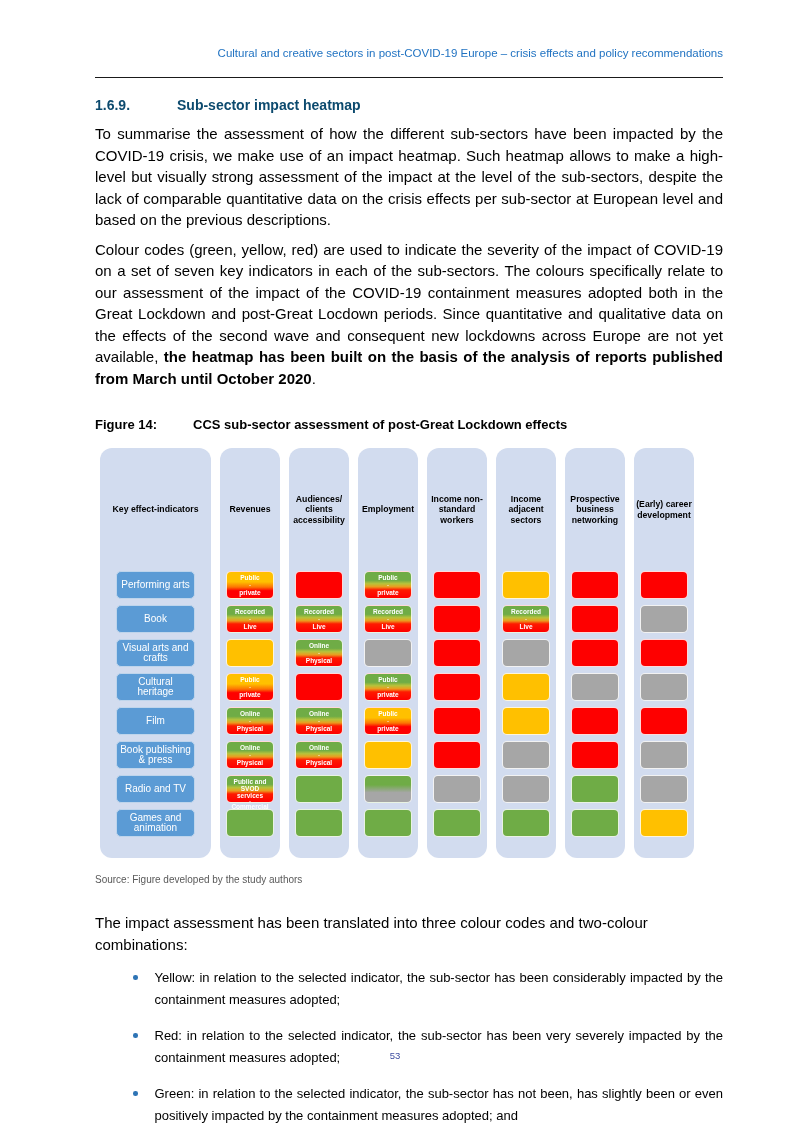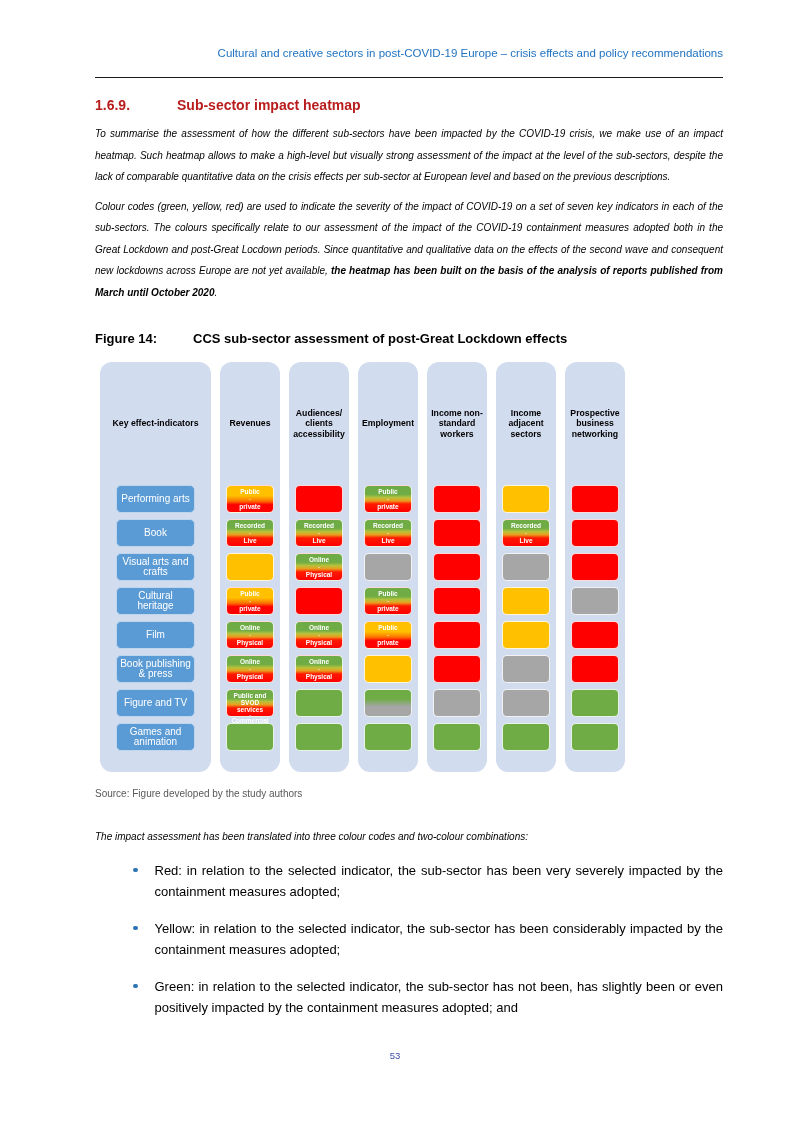--- a/index.html
+++ b/index.html
@@ -3,24 +3,24 @@
 <meta charset="utf-8">
 <style>
   html,body{margin:0;padding:0;}
   .page{position:relative;width:800px;height:1131px;background:#ffffff;overflow:hidden;
         font-family:"Liberation Sans",sans-serif;color:#000;}
   .content{position:absolute;left:95px;top:0;width:628px;}
 
   .running-header{margin-top:46px;text-align:right;color:#2173C2;font-size:11.5px;line-height:14px;}
   .header-rule{margin-top:17px;border-top:1.2px solid #1a1a1a;height:0;}
 
-  .section-heading{display:flex;margin:19px 0 0 0;font-size:14px;font-weight:bold;color:#b91c1c;line-height:17px;}
+  .section-heading{display:flex;margin:19px 0 0 0;font-size:14px;font-weight:bold;color:#0c4a6e;line-height:17px;}
   .sec-num{width:82px;flex:none;}
 
-  p.body-text{margin:9px 0 0 0;font-size:10px;line-height:21.5px;text-align:justify;font-style:italic;}
+  p.body-text{margin:9px 0 0 0;font-size:15px;line-height:21.5px;text-align:justify;}
   p.p2{margin-top:8px;}
   p.intro{margin-top:26px;text-align:left;}
 
   .fig-caption{margin-top:28px;font-size:13px;font-weight:bold;display:flex;line-height:16px;}
   .fig-label{width:98px;flex:none;}
 
   
   .hmwrap{display:flex;gap:9px;margin:15px 0 0 5px;width:610px;}
   .hcol{background:#D2DCEF;border-radius:12px;width:60px;flex:none;}
   .hcol-key{width:111px;}
@@ -79,21 +79,21 @@
     <div class="hmwrap">
         <div class="hcol hcol-key">
           <div class="colhead">Key effect-indicators</div>
           <div class="hcells">
             <div class="rowlabel">Performing arts</div>
             <div class="rowlabel">Book</div>
             <div class="rowlabel">Visual arts and crafts</div>
             <div class="rowlabel">Cultural heritage</div>
             <div class="rowlabel">Film</div>
             <div class="rowlabel">Book publishing &amp; press</div>
-            <div class="rowlabel">Figure and TV</div>
+            <div class="rowlabel">Radio and TV</div>
             <div class="rowlabel">Games and animation</div>
           </div>
         </div>
         <div class="hcol">
           <div class="colhead">Revenues</div>
           <div class="hcells">
             <div class="hcell split g-yellow-red">
               <span class="tlab">Public</span>
               <span class="dash">-</span>
               <span class="blab">private</span>
@@ -233,34 +233,48 @@
             <div class="hcell c-red"></div>
             <div class="hcell c-red"></div>
             <div class="hcell c-red"></div>
             <div class="hcell c-gray"></div>
             <div class="hcell c-red"></div>
             <div class="hcell c-red"></div>
             <div class="hcell c-green"></div>
             <div class="hcell c-green"></div>
           </div>
         </div>
+        <div class="hcol">
+          <div class="colhead">(Early) career
+development</div>
+          <div class="hcells">
+            <div class="hcell c-red"></div>
+            <div class="hcell c-gray"></div>
+            <div class="hcell c-red"></div>
+            <div class="hcell c-gray"></div>
+            <div class="hcell c-red"></div>
+            <div class="hcell c-gray"></div>
+            <div class="hcell c-gray"></div>
+            <div class="hcell c-yellow"></div>
+          </div>
+        </div>
       </div>
 
     <div class="source-note">Source: Figure developed by the study authors</div>
 
     <p class="body-text intro">The impact assessment has been translated into three colour codes and two-colour combinations:</p>
 
     <ul class="bullets">
       <li>
         <span class="marker"></span>
-        <span class="btext">Red: in relation to the selected indicator, the sub-sector has been very severely impacted by the containment measures adopted;</span>
+        <span class="btext">Yellow: in relation to the selected indicator, the sub-sector has been considerably impacted by the containment measures adopted;</span>
       </li>
       <li>
         <span class="marker"></span>
-        <span class="btext">Yellow: in relation to the selected indicator, the sub-sector has been considerably impacted by the containment measures adopted;</span>
+        <span class="btext">Red: in relation to the selected indicator, the sub-sector has been very severely impacted by the containment measures adopted;</span>
       </li>
       <li>
         <span class="marker"></span>
         <span class="btext">Green: in relation to the selected indicator, the sub-sector has not been, has slightly been or even positively impacted by the containment measures adopted; and</span>
       </li>
     </ul>
   </div>
 
   <div class="page-number">53</div>
 </div>

